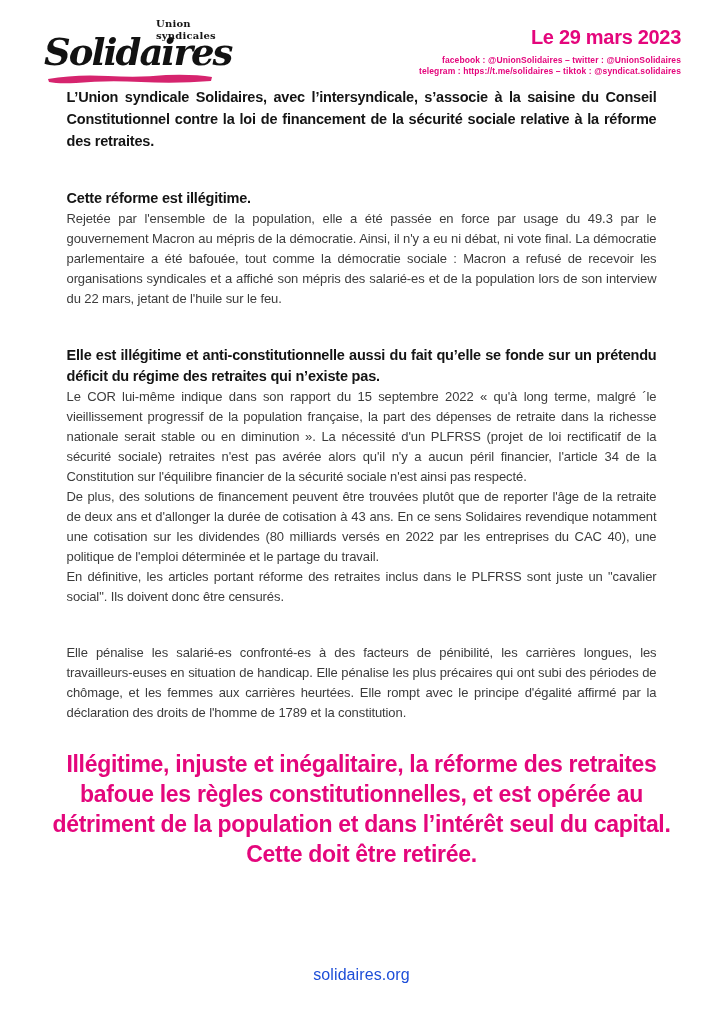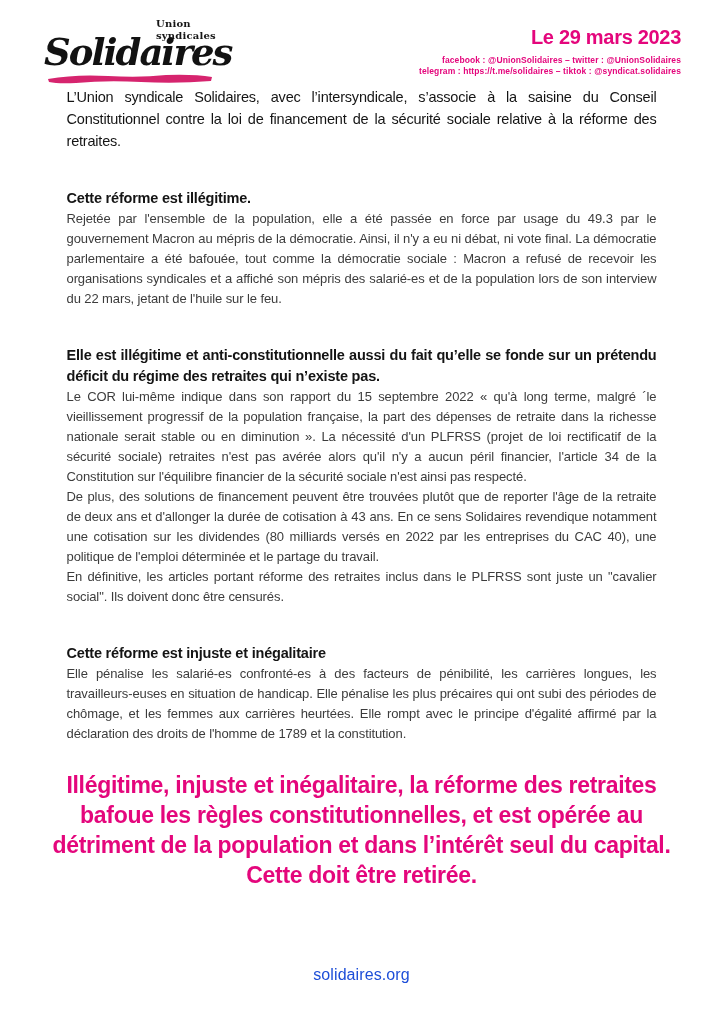--- a/index.html
+++ b/index.html
@@ -41,21 +41,21 @@
   
   .title {
     width:640px; margin:0 auto;
     text-align:center;
     color:#e4067c; font-weight:bold;
     font-size:26.5px; line-height:34px; letter-spacing:-0.4px;
   }
   
   .content { width:590px; margin:30px auto 0 auto; }
   .intro {
-    font-weight:normal; color:#141414;
+    font-weight:bold; color:#141414;
     font-size:14.5px; line-height:22px;
     text-align:justify; letter-spacing:-0.2px;
   }
   .section { margin-top:36px; }
   .section h2 {
     font-weight:bold; color:#141414;
     font-size:14.5px; line-height:21px;
     text-align:justify; letter-spacing:-0.2px;
   }
   .section p {
@@ -119,21 +119,20 @@
     </section>
 
     <section class="section">
       <h2>Elle est illégitime et anti-constitutionnelle aussi du fait qu’elle se fonde sur un prétendu déficit du régime des retraites qui n’existe pas.</h2>
       <p>Le COR lui-même indique dans son rapport du 15 septembre 2022 « qu'à long terme, malgré ´le vieillissement progressif de la population française, la part des dépenses de retraite dans la richesse nationale serait stable ou en diminution ». La nécessité d'un PLFRSS (projet de loi rectificatif de la sécurité sociale) retraites n'est pas avérée alors qu'il n'y a aucun péril financier, l'article 34 de la Constitution sur l'équilibre financier de la sécurité sociale n'est ainsi pas respecté.</p>
       <p>De plus, des solutions de financement peuvent être trouvées plutôt que de reporter l'âge de la retraite de deux ans et d'allonger la durée de cotisation à 43 ans. En ce sens Solidaires revendique notamment une cotisation sur les dividendes (80 milliards versés en 2022 par les entreprises du CAC 40), une politique de l'emploi déterminée et le partage du travail.</p>
       <p>En définitive, les articles portant réforme des retraites inclus dans le PLFRSS sont juste un "cavalier social". Ils doivent donc être censurés.</p>
     </section>
 
     <section class="section">
-      <h2>Cette réforme est injuste et inégalitaire</h2>
       <p>Elle pénalise les salarié-es confronté-es à des facteurs de pénibilité, les carrières longues,  les travailleurs-euses en situation de handicap. Elle pénalise les plus précaires qui ont subi des périodes de chômage, et les femmes aux carrières heurtées.  Elle rompt avec le principe d'égalité affirmé par la déclaration des droits de l'homme de 1789 et la constitution.</p>
     </section>
 
   </main>
 
   <div class="conclusion">Illégitime, injuste et inégalitaire, la réforme des retraites bafoue les règles constitutionnelles, et est opérée au détriment de la population et dans l’intérêt seul du capital. Cette doit être retirée.</div>
 
   <div class="footer">
     <span>solidaires.org</span>
   </div>

